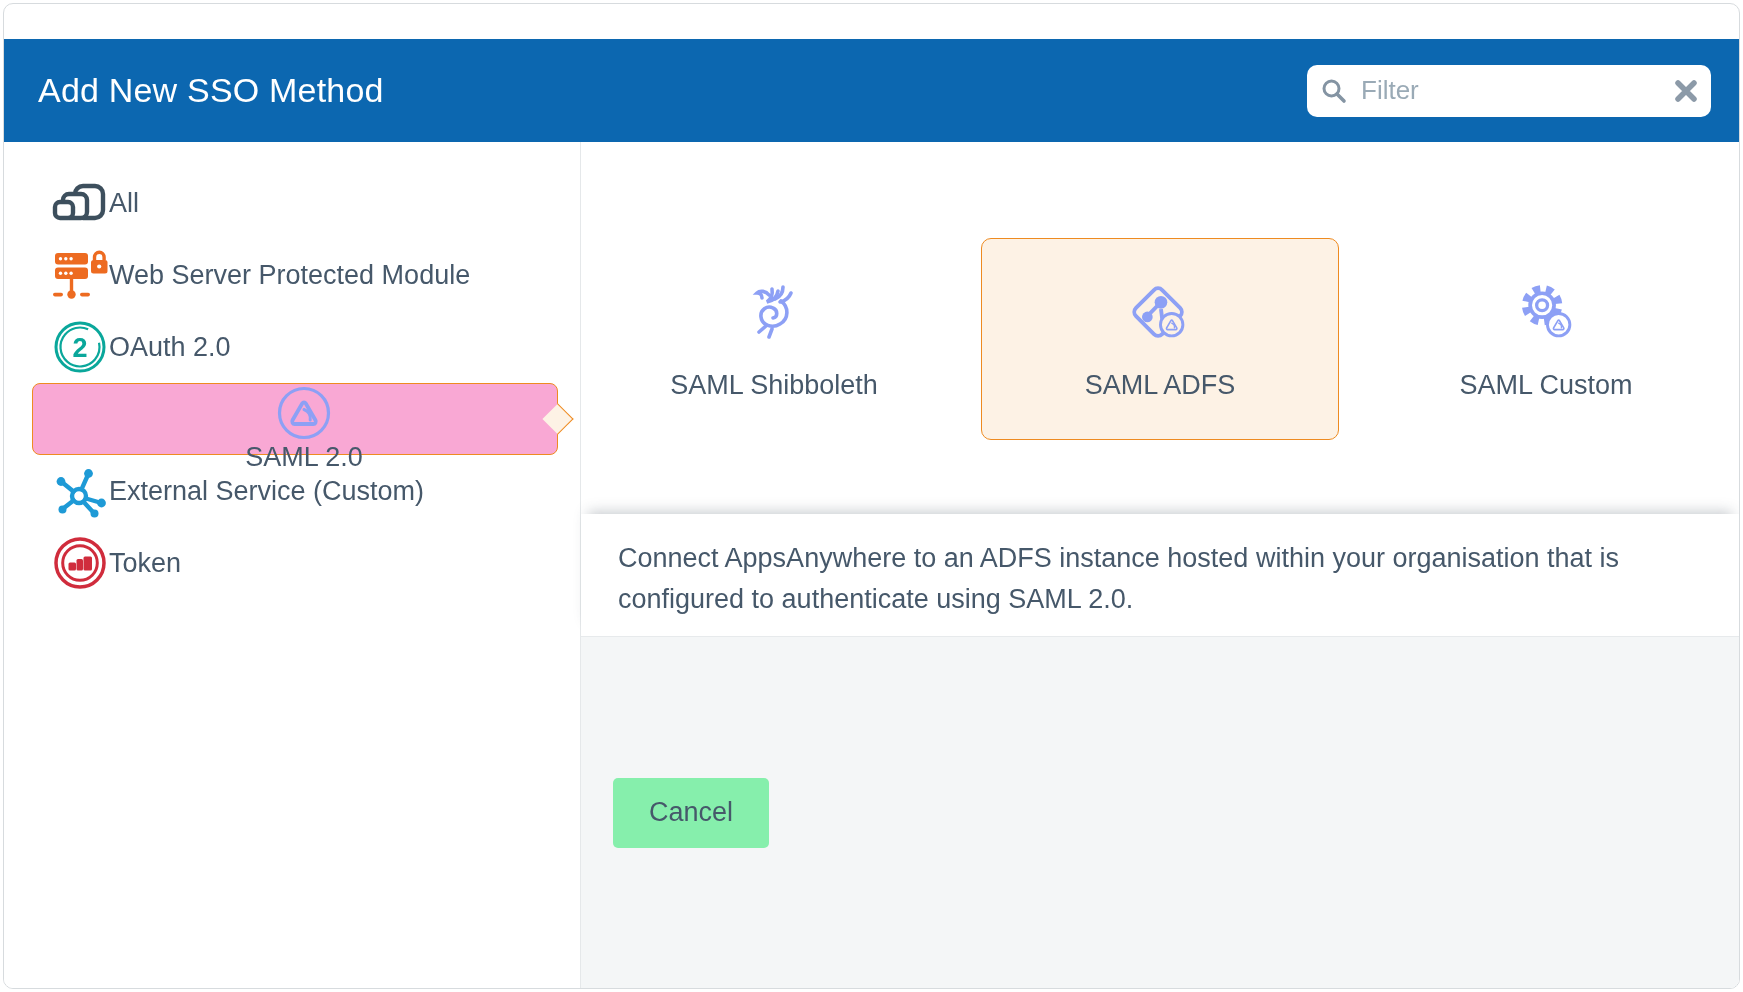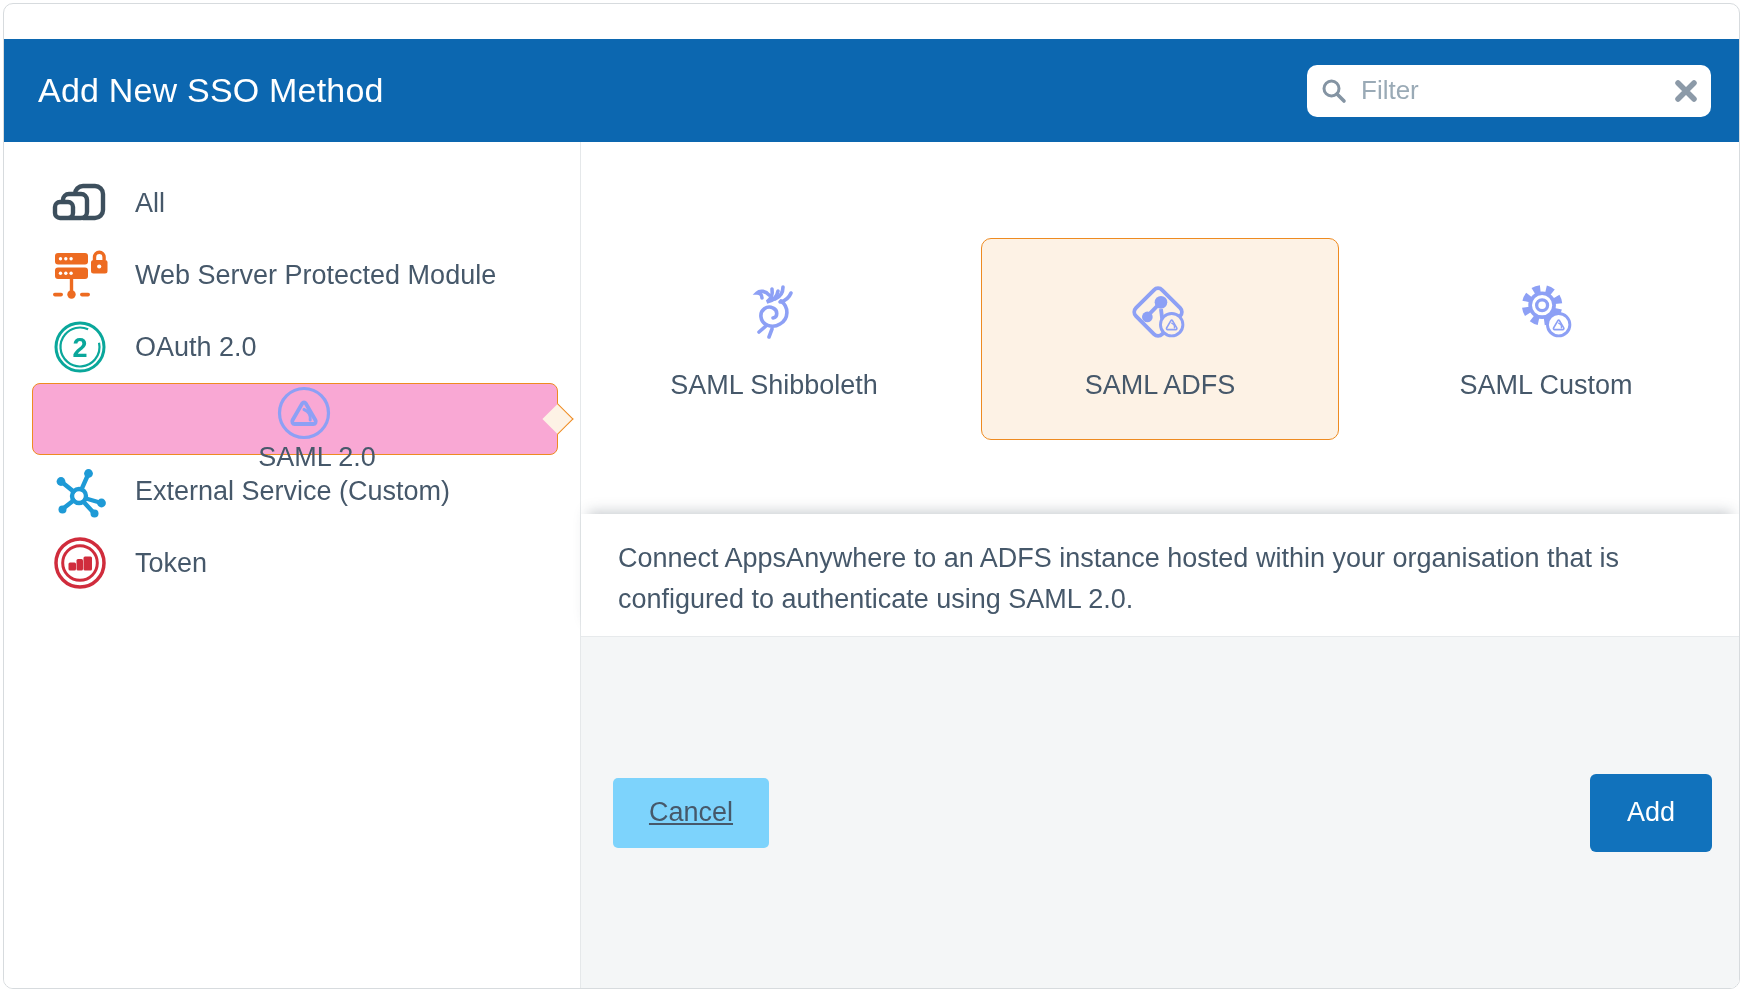--- a/index.html
+++ b/index.html
@@ -26,21 +26,21 @@
   .filter-clear { position:absolute; right:13px; top:14px; cursor:pointer; }
   
   .body { flex:1; display:flex; min-height:0; }
   .sidebar { width:577px; flex-shrink:0; border-right:1px solid #e5e8ea; padding-top:25px; background:#fff; }
   .side-item {
     height:72px; margin:0 22px 0 28px; display:flex; align-items:center;
     padding-left:18px; border:1.5px solid transparent; border-radius:8px;
     cursor:pointer; position:relative;
   }
   .side-item .ic { width:58px; height:58px; display:flex; align-items:center; justify-content:center; flex-shrink:0; }
-  .side-item .lbl { margin-left:26px; font-size:27px; color:#46586a; white-space:nowrap; }
+  .side-item .lbl { font-size:27px; color:#46586a; white-space:nowrap; }
   .side-item.selected { background:#f9a8d4; border-color:#ee8b21;flex-direction:column; }
   .side-item.selected::after {
     content:""; position:absolute; right:-12px; top:50%; width:21px; height:21px;
     background:#fdf2e5; border-top:1.5px solid #ee8b21; border-right:1.5px solid #ee8b21;
     transform:translateY(-50%) rotate(45deg);
   }
   
   .main { flex:1; display:flex; flex-direction:column; min-width:0; background:#fff; }
   .cards { flex:1; display:flex; padding-top:21px; min-height:0; }
   .card-cell { flex:1; display:flex; justify-content:center; align-items:center; }
@@ -56,21 +56,21 @@
     height:122px; flex-shrink:0; background:#fff; position:relative; z-index:2;
     box-shadow:0 -9px 13px -7px rgba(45,60,75,.28);
     padding:24px 46px 8px 37px; font-size:27px; line-height:41px; color:#46586a;
   }
   
   .footer {
     flex:1; background:#f4f6f7; border-top:1px solid #e7eaec;
     display:flex; align-items:center; padding:0 27px 0 32px;
   }
   .btn { border:none; border-radius:5px; font-size:27px; cursor:pointer; font-family:"Liberation Sans", sans-serif; }
-  .btn-cancel { width:156px; height:70px; background:#7dd3fc; color:#46586a;text-decoration:underline; }
+  .btn-cancel { width:156px; height:70px; background:#86efac; color:#46586a; }
   .btn-add { width:122px; height:78px; background:#1172bc; color:#fff; border-radius:6px; margin-left:auto; }
   .hidden-defs { position:absolute; width:0; height:0; overflow:hidden; }
 </style>
 </head>
 <body>
 
 <svg class="hidden-defs" aria-hidden="true">
   <symbol id="saml-mark" viewBox="0 0 40 40">
     <path d="M21.8 9.5 31.5 26.3c.9 1.6-.2 3.7-2.1 3.7H10.6c-1.9 0-3-2.1-2.1-3.7L18.2 9.5c.9-1.6 2.7-1.6 3.6 0Z" fill="none" stroke="currentColor" stroke-width="3.8"></path>
     <path d="M20 15.5c4.6 1.8 6.9 6 6.2 10.6" fill="none" stroke="currentColor" stroke-width="3" stroke-linecap="round"></path>
@@ -242,18 +242,17 @@
             <span class="card-lbl">SAML Custom</span>
           </div>
         </div>
 
       </div>
 
       <div class="desc">Connect AppsAnywhere to an ADFS instance hosted within your organisation that is configured to authenticate using SAML 2.0.</div>
 
       <div class="footer">
         <button class="btn btn-cancel">Cancel</button>
-        <button class="btn btn-add">Add</button>
       </div>
 
     </div>
   </div>
 </div>
 
 </body></html>

